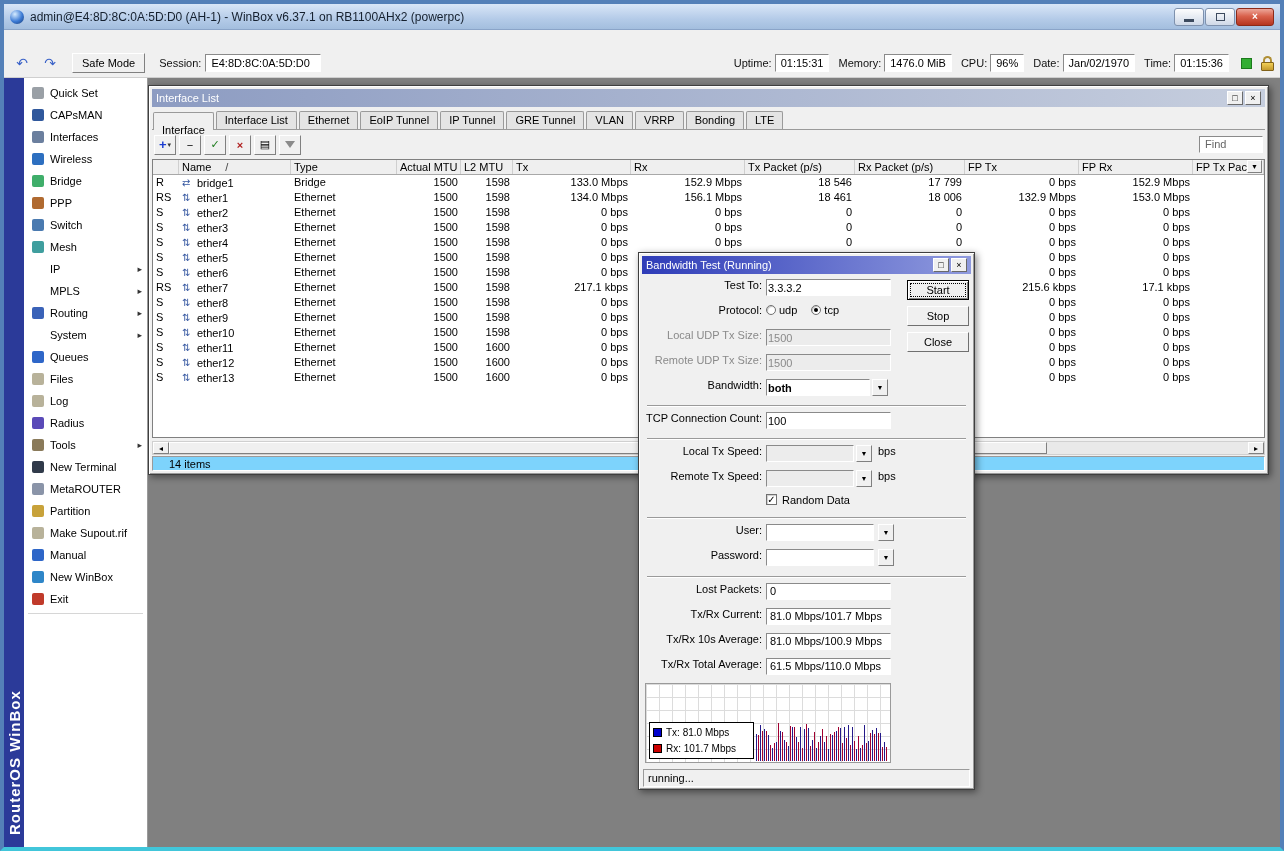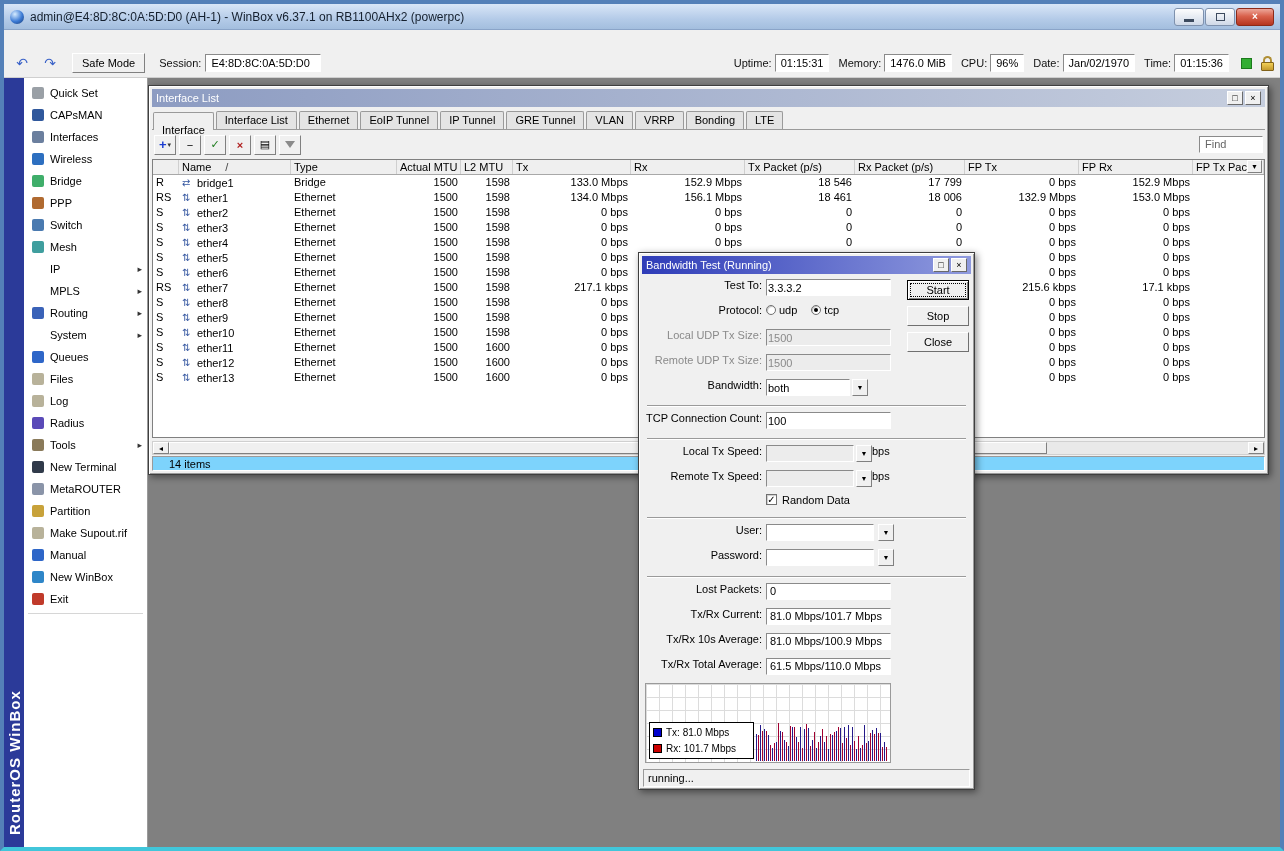--- a/index.html
+++ b/index.html
@@ -90,21 +90,21 @@
 
 .bw-dlg{left:490px;top:174px;width:337px;height:538px;z-index:5}
 .dlg-body{position:absolute;left:4px;right:4px;top:22px;bottom:4px;font-size:11px}
 .frow{position:absolute;left:0;height:18px;display:flex;align-items:flex-start}
 .flabel{width:119px;text-align:right;margin-right:4px;flex:none;white-space:nowrap}
 .flabel.dim{color:#8a8a8a}
 .tin{height:17px;border:1px solid;border-color:#8a8a8a #fff #fff #8a8a8a;background:#fff;font:11px "Liberation Sans",sans-serif;padding:0 1px;width:125px;outline:none}
 .tin:disabled,.tin.dis{background:#ececec;color:#8a8a8a}
 .vbox{height:17px;border:1px solid;border-color:#8a8a8a #fff #fff #8a8a8a;background:#fff;padding:1px 3px;width:125px;white-space:nowrap;overflow:hidden}
 .dd{width:16px;height:17px;margin-left:2px;background:#f0f0f0;border:1px solid;border-color:#fff #808080 #808080 #fff;font-size:7px;display:flex;align-items:center;justify-content:center;cursor:pointer;flex:none}
-.unit{}
+.unit{margin-left:6px}
 .radio{width:10px;height:10px;border-radius:50%;background:#fff;border:1px solid #707070;box-shadow:inset 1px 1px 1px rgba(0,0,0,.25);margin-right:3px;flex:none}
 .radio.sel::after{content:"";width:4px;height:4px;background:#000;border-radius:50%;display:block;margin:2px}
 .ropt{display:flex;align-items:center;margin-right:14px;cursor:pointer}
 .cbx{width:11px;height:11px;background:#fff;border:1px solid #707070;box-shadow:inset 1px 1px 1px rgba(0,0,0,.2);flex:none;display:flex;align-items:center;justify-content:center;cursor:pointer}
 .cbx.checked::after{content:"✓";font-size:10px;line-height:10px}
 .cbx-label{margin-left:5px}
 .dlg-sep{position:absolute;left:4px;right:4px;height:2px;border-top:1px solid #9a9a9a;border-bottom:1px solid #fff}
 .dbtn{position:absolute;left:264px;width:62px;height:20px;background:#f0f0f0;border:1px solid;border-color:#fff #707070 #707070 #fff;display:flex;align-items:center;justify-content:center;cursor:pointer}
 .dbtn.default{border:1px solid #000;outline:1px dotted #000;outline-offset:-4px;box-shadow:inset 1px 1px 0 #fff,inset -1px -1px 0 #808080}
 .chart{position:absolute;left:2px;top:408px;width:246px;height:80px;background:#fff;border:1px solid #9a9a9a;background-image:linear-gradient(#dcdcdc 1px,transparent 1px),linear-gradient(90deg,#dcdcdc 1px,transparent 1px);background-size:13px 13px}
@@ -677,21 +677,21 @@
           <div class="frow" style="top:54px">
             <span class="flabel dim">Local UDP Tx Size:</span>
             <input class="tin dis" disabled="" value="1500" style="">
           </div>
           <div class="frow" style="top:79px">
             <span class="flabel dim">Remote UDP Tx Size:</span>
             <input class="tin dis" disabled="" value="1500" style="">
           </div>
           <div class="frow" style="top:104px">
             <span class="flabel">Bandwidth:</span>
-            <input class="tin" style="width: 84px;" value="both">
+            <input class="tin" style="width: 104px; font-weight: bold;" value="both">
             <span class="dd">▼</span>
           </div>
           <div class="dlg-sep" style="top:130px"></div>
           <div class="frow" style="top:137px">
             <span class="flabel">TCP Connection Count:</span>
             <input class="tin" value="100" style="">
           </div>
           <div class="dlg-sep" style="top:163px"></div>
           <div class="frow" style="top:170px">
             <span class="flabel">Local Tx Speed:</span>

